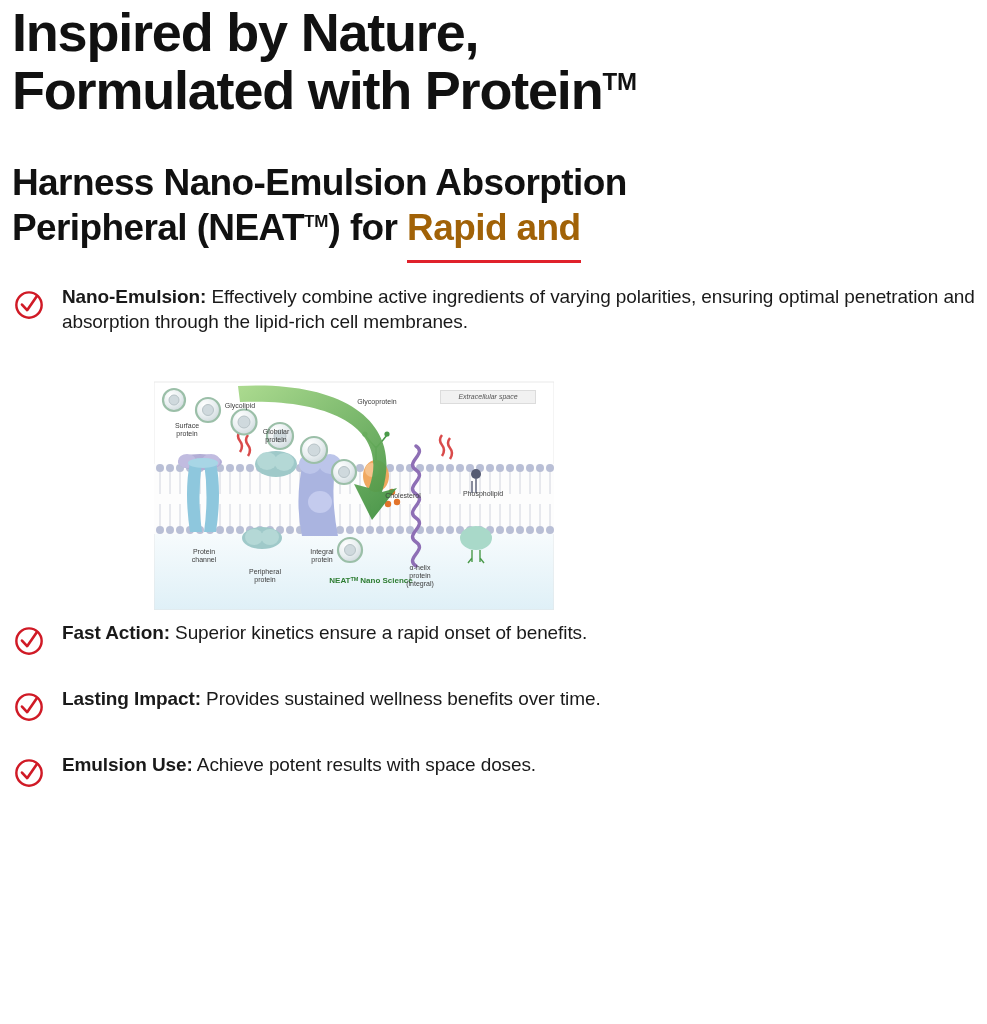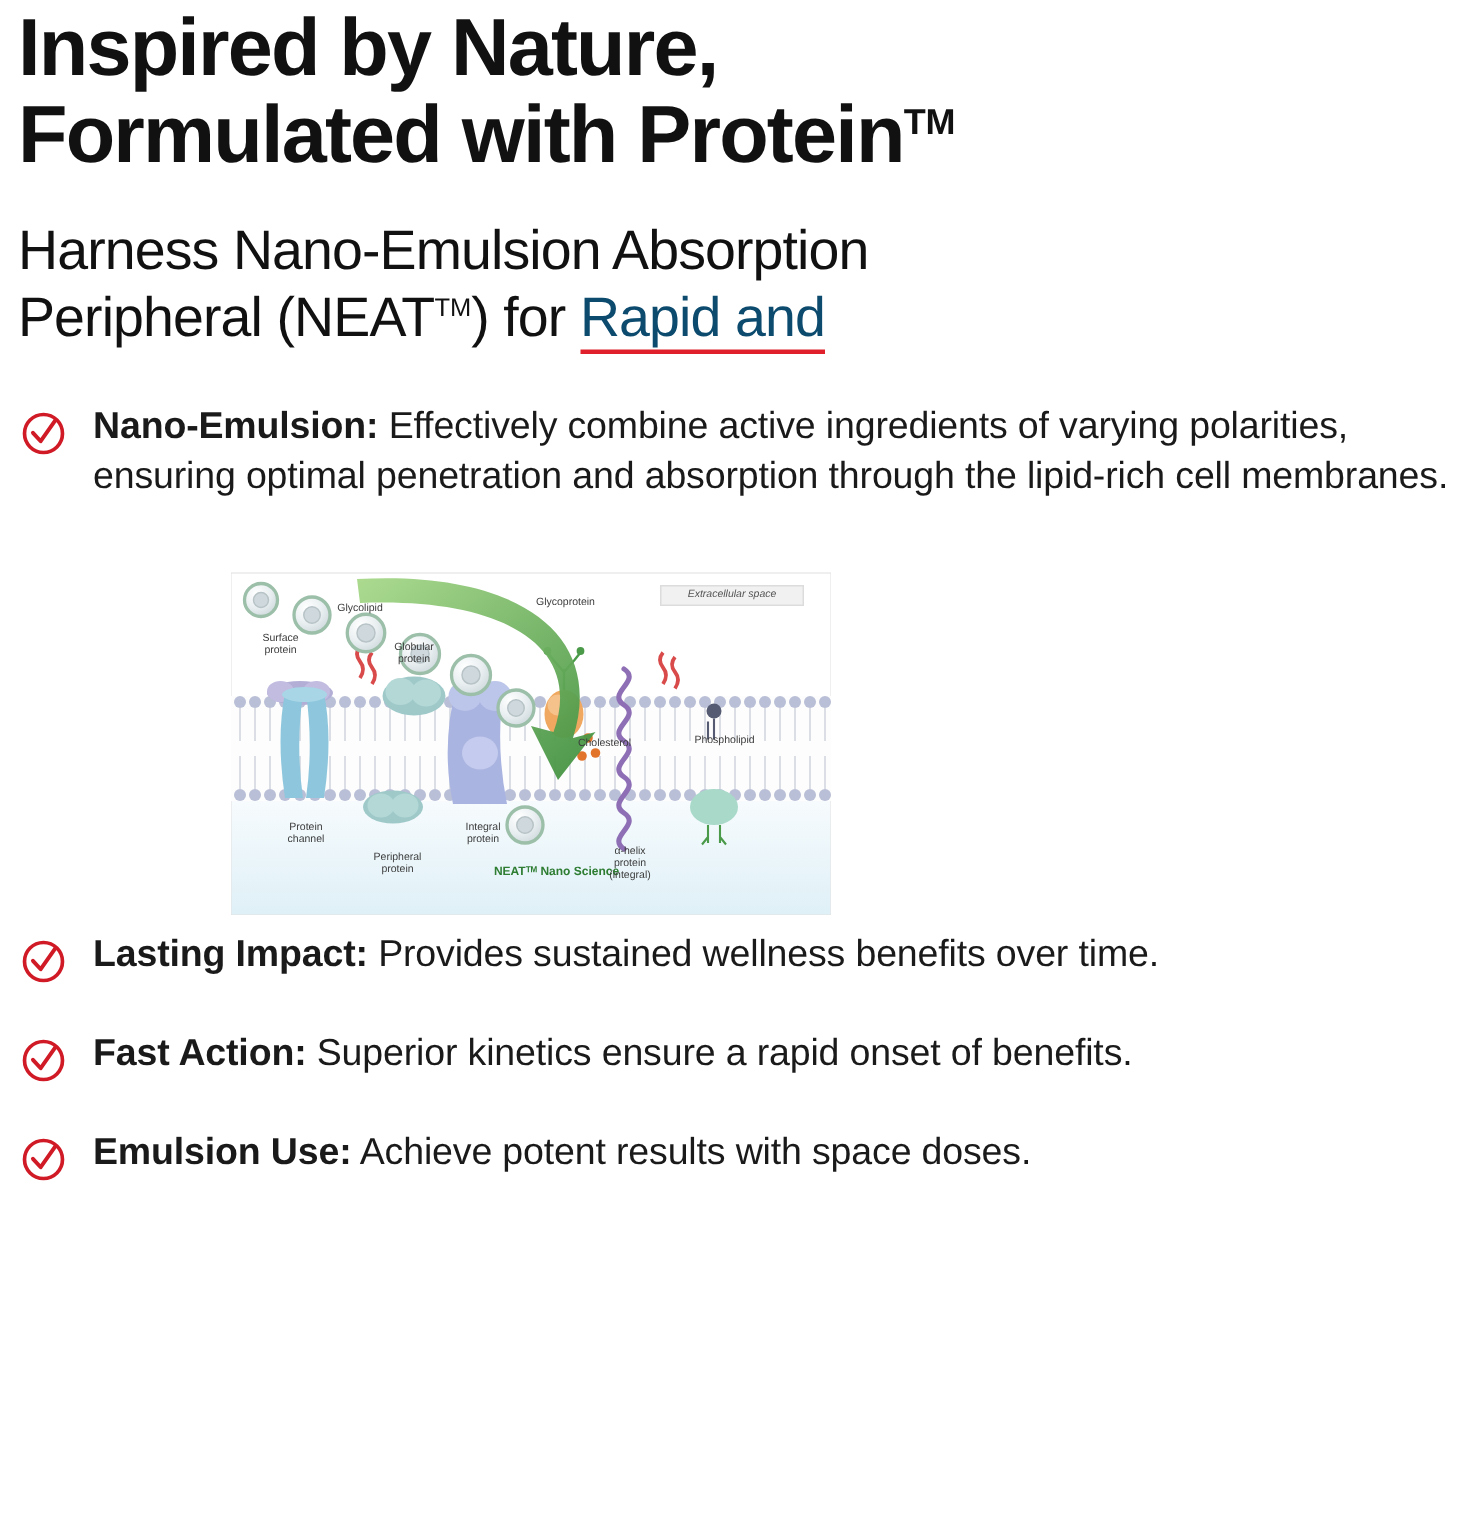--- a/index.html
+++ b/index.html
@@ -29,52 +29,52 @@
     color: #111111;
   }
   .headline .tm {
     font-size: 24px;
     vertical-align: super;
     letter-spacing: 0;
   }
 
   
   .subhead {
-    margin: 24px 0 0 0;
+    margin: 40px 0 0 0;
     font-size: 37px;
-    font-weight: normal;
+    font-weight: bold;
     line-height: 1.22;
     letter-spacing: -0.6px;
     color: #111111;
   }
   .subhead .tm-sm {
     font-size: 17px;
     vertical-align: super;
     letter-spacing: 0;
   }
   .subhead .accent {
-    color: #0c4a6e;
+    color: #a16207;
     border-bottom: 3px solid #e0212b;
-    padding-bottom: 1px;
+    padding-bottom: 12px;
   }
 
   
   .bullets { margin-top: 34px; }
   .bullet {
     display: flex;
     align-items: flex-start;
     margin-bottom: 6px;
   }
   .check-icon {
     flex: 0 0 auto;
     width: 30px; height: 30px;
     margin: 6px 18px 0 2px;
   }
   .bullet-text {
-    font-size: 25px;
+    font-size: 19px;
     line-height: 1.33;
     color: #1a1a1a;
     letter-spacing: -0.1px;
   }
   .bullet-text b { font-weight: bold; }
 
   .bullet-spaced { margin-bottom: 30px; }
 
   
   .figure-wrap {
@@ -335,33 +335,33 @@
     </div>
 
     <div class="bullet bullet-spaced">
       <span class="check-icon">
         <svg width="30" height="30" viewBox="0 0 32 32">
           <circle cx="16" cy="16" r="13.5" fill="none" stroke="#d01a26" stroke-width="2.6"></circle>
           <path d="M8.5 15.5 L14 21.5 L24.5 6.5" fill="none" stroke="#d01a26" stroke-width="2.8" stroke-linecap="round" stroke-linejoin="round"></path>
         </svg>
       </span>
       <div class="bullet-text">
-        <b>Lasting Impact:</b><span> Provides sustained wellness benefits over time.</span>
+        <b>Fast Action:</b><span> Superior kinetics ensure a rapid onset of benefits.</span>
       </div>
     </div>
 
     <div class="bullet bullet-spaced">
       <span class="check-icon">
         <svg width="30" height="30" viewBox="0 0 32 32">
           <circle cx="16" cy="16" r="13.5" fill="none" stroke="#d01a26" stroke-width="2.6"></circle>
           <path d="M8.5 15.5 L14 21.5 L24.5 6.5" fill="none" stroke="#d01a26" stroke-width="2.8" stroke-linecap="round" stroke-linejoin="round"></path>
         </svg>
       </span>
       <div class="bullet-text">
-        <b>Fast Action:</b><span> Superior kinetics ensure a rapid onset of benefits.</span>
+        <b>Lasting Impact:</b><span> Provides sustained wellness benefits over time.</span>
       </div>
     </div>
 
     <div class="bullet">
       <span class="check-icon">
         <svg width="30" height="30" viewBox="0 0 32 32">
           <circle cx="16" cy="16" r="13.5" fill="none" stroke="#d01a26" stroke-width="2.6"></circle>
           <path d="M8.5 15.5 L14 21.5 L24.5 6.5" fill="none" stroke="#d01a26" stroke-width="2.8" stroke-linecap="round" stroke-linejoin="round"></path>
         </svg>
       </span>

